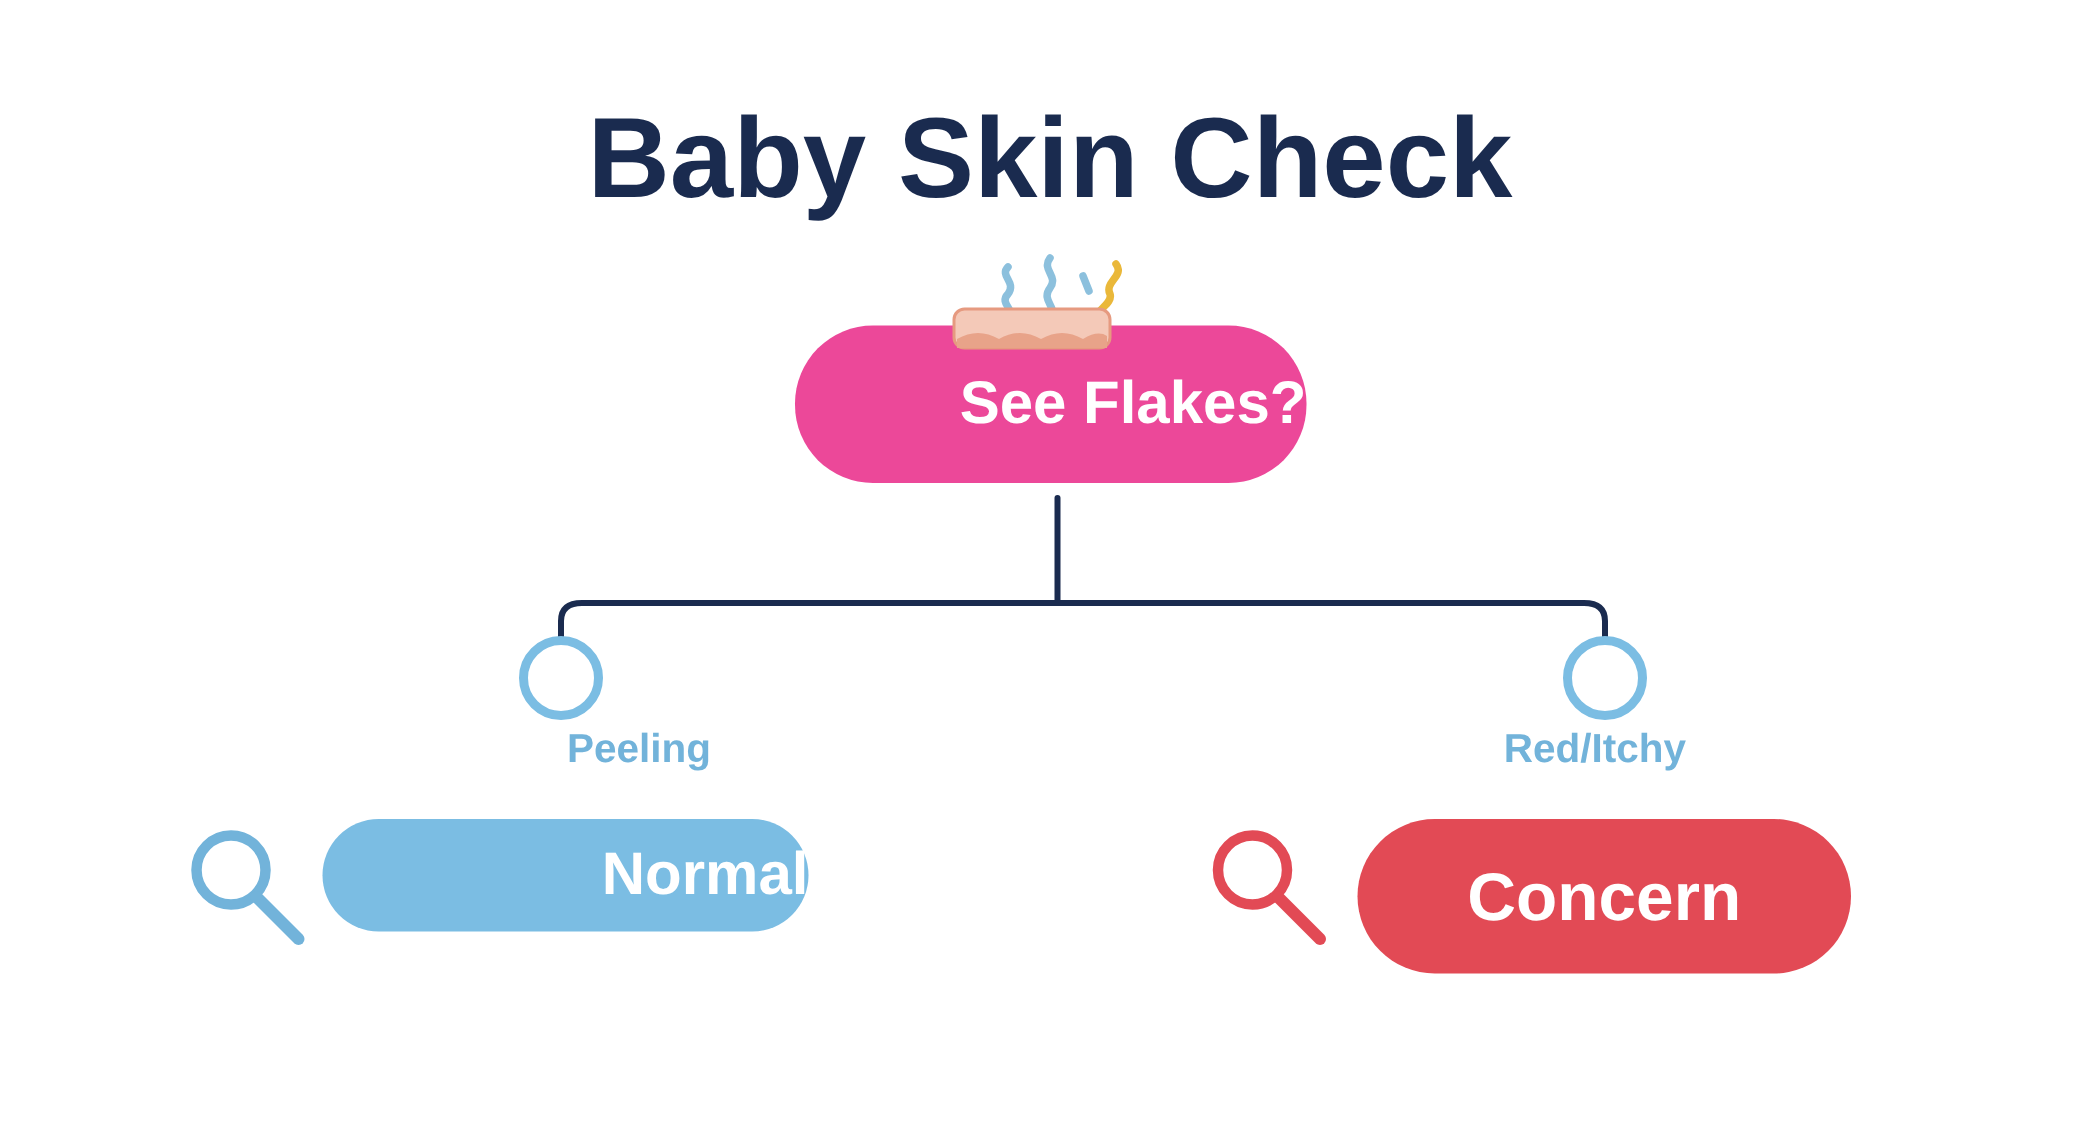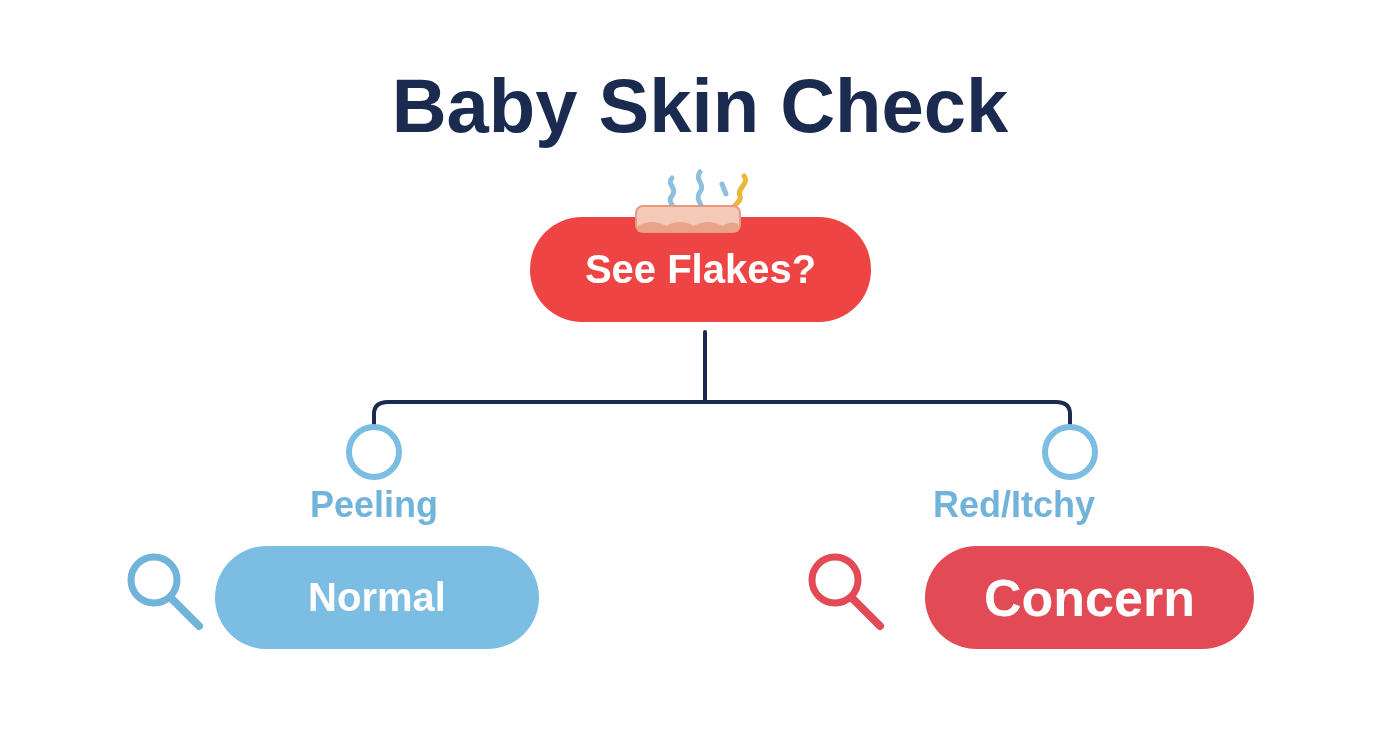--- a/index.html
+++ b/index.html
@@ -9,25 +9,25 @@
     }
     .title {
       position: absolute; left: 0; top: 62px; width: 1400px; text-align: center;
       font-size: 76px; font-weight: 700; color: #1a2b4f; letter-spacing: 0px;
     }
     .svg-layer { position: absolute; left: 0; top: 0; }
     .pill {
       position: absolute; border-radius: 52px; display: flex; align-items: center; justify-content: center;
       color: #ffffff; font-weight: 700; cursor: pointer;
     }
-    .pill-root { left: 530px; top: 217px; width: 341px; height: 105px; background: #ef4444; font-size: 40px; }
-    .pill-normal { left: 215px; top: 546px; width: 324px; height: 103px; background: #7bbde3; font-size: 40px; }
-    .pill-concern { left: 925px; top: 546px; width: 329px; height: 103px; background: #e24a55; font-size: 52px; }
+    .pill-root { left: 530px; top: 217px; width: 341px; height: 105px; background: #ec4899; font-size: 40px; justify-content: flex-end; }
+    .pill-normal { left: 215px; top: 546px; width: 324px; height: 75px; background: #7bbde3; font-size: 40px; justify-content: flex-end; }
+    .pill-concern { left: 905px; top: 546px; width: 329px; height: 103px; background: #e24a55; font-size: 45px; }
     .branch-label {
-      position: absolute; font-size: 36px; font-weight: 700; color: #72b3da; text-align: center;
+      position: absolute; font-size: 27px; font-weight: 700; color: #72b3da; text-align: right;
     }
     .lbl-left { left: 274px; top: 484px; width: 200px; }
     .lbl-right { left: 904px; top: 484px; width: 220px; }
     .icon { position: absolute; }
   </style>
 </head>
 <body>
 
 <div class="title">Baby Skin Check</div>
 

